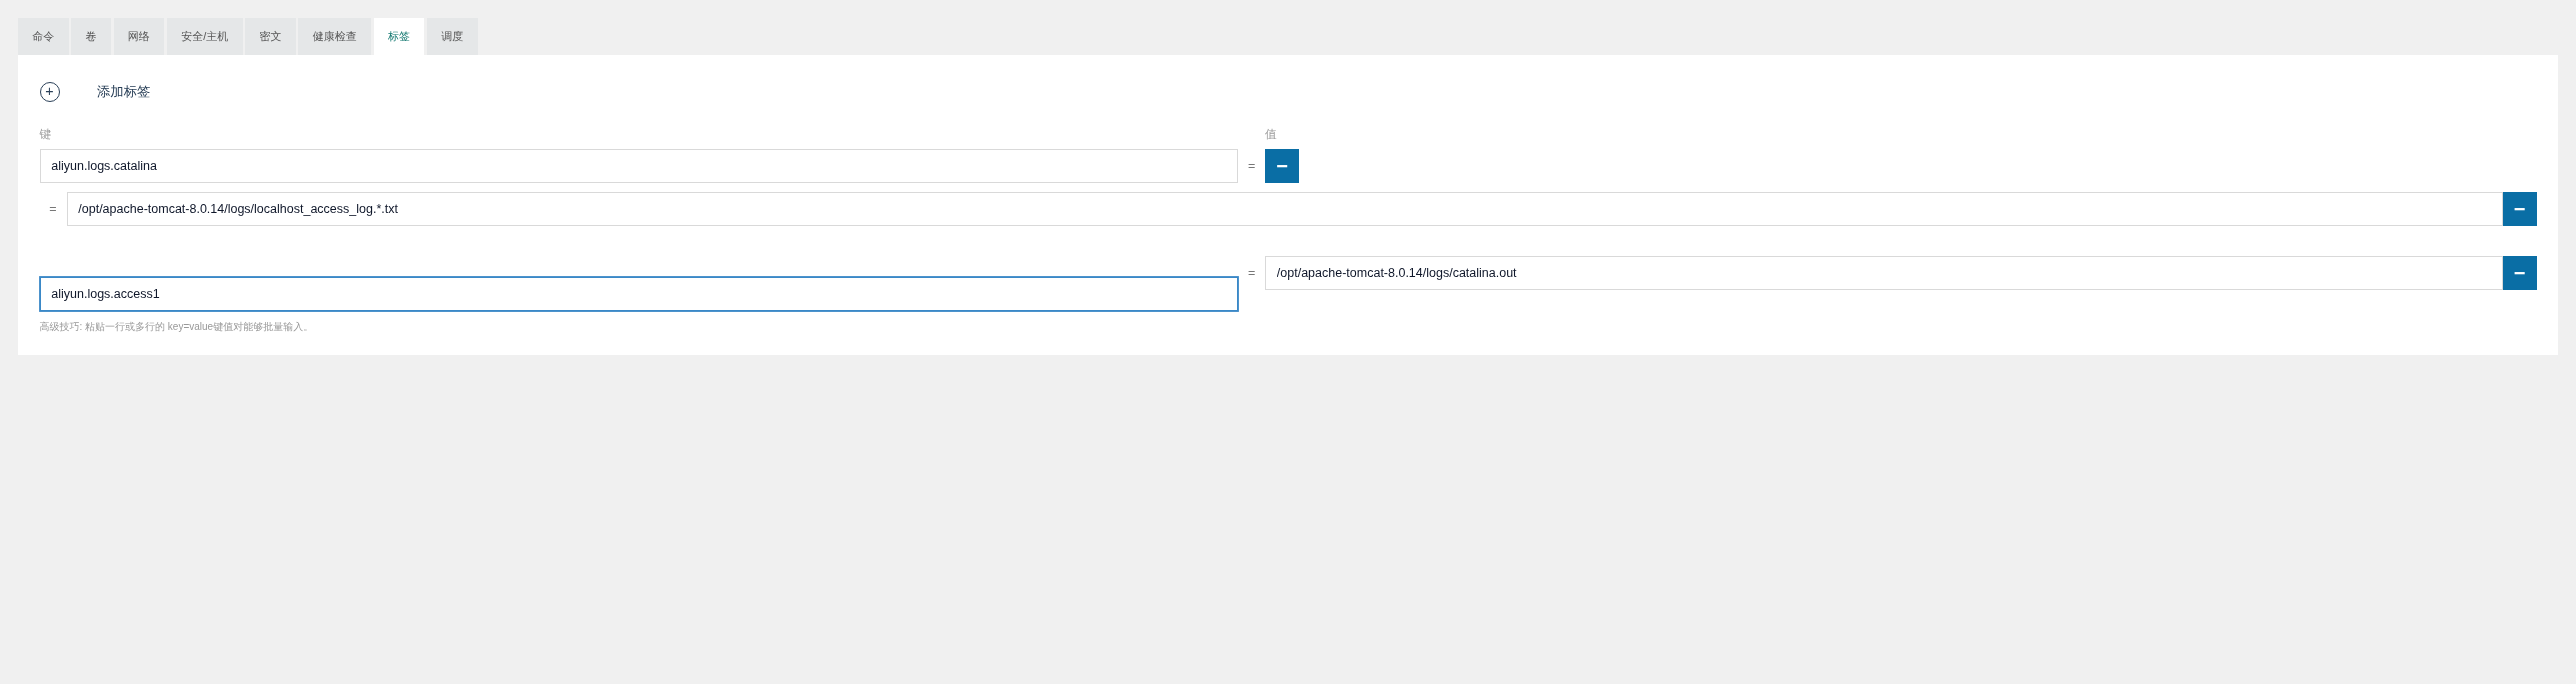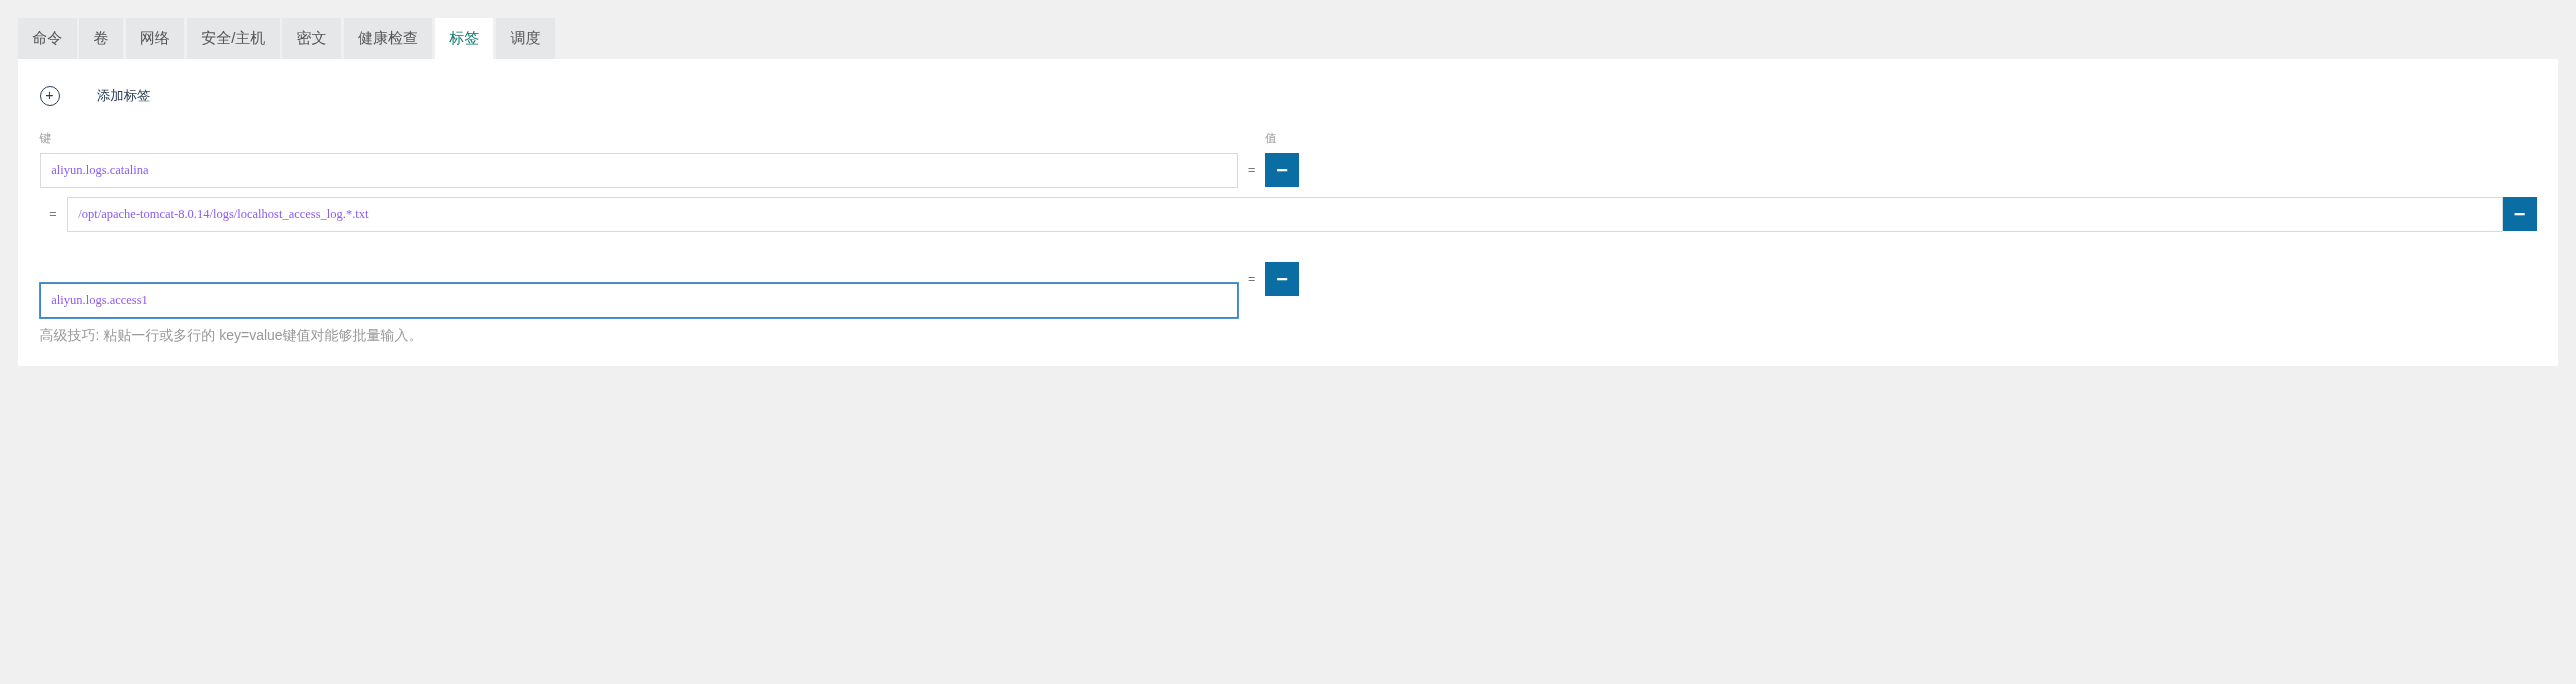--- a/index.html
+++ b/index.html
@@ -19,21 +19,21 @@
     }
     .tabs {
       display: flex;
       gap: 2.7px;
     }
     .tab {
       padding: 10.8px 14.3px;
       background: #e5e7e8;
       color: #555;
       cursor: pointer;
-      font-size: 15px;
+      font-size: 11px;
       border: none;
       outline: none;
       text-align: center;
     }
     .tab.active {
       background: #fff;
       color: #0f766e;
     }
     .panel {
       background: #fff;
@@ -89,23 +89,23 @@
     .row {
       display: flex;
       align-items: center;
       margin-bottom: 9px;
     }
     .text-input {
       width: 100%;
       padding: 9px 10.8px;
       border: 0.9px solid #d9d9d9;
       font-size: 12.5px;
-      color: #8b5cf6;
+      color: #0f172a;
       outline: none;
-      font-family: Liberation Serif, serif;
+      font-family: Liberation Sans, sans-serif;
     }
     .text-input.focused {
       border: 0.9px solid #3a88c7;
       box-shadow: 0 0 0 0.9px #3a88c7;
       margin-top: 42px;
     }
     .eq {
       color: #777;
       font-size: 12.5px;
     }
@@ -118,21 +118,21 @@
       font-size: 20px;
       font-weight: bold;
       cursor: pointer;
       display: flex;
       align-items: center;
       justify-content: center;
       line-height: 1;
     }
     .hint {
       color: #999;
-      font-size: 14px;
+      font-size: 10px;
       margin-top: 1.8px;
     }
     .hint-key {
       flex: 0 0 48%;
     }
   </style>
 </head>
 <body>
 
 <div class="content-wrap">
@@ -176,20 +176,21 @@
       <div class="col-btn">
           <button class="remove-btn">
             <span>−</span>
           </button>
         </div>
     </div>
 
     <div class="row">
       <div class="col-key"><input type="text" class="text-input focused" value="aliyun.logs.access1" style=""></div>
       <div class="col-eq"><span class="eq">=</span></div>
+      <div class="col-val"><input type="text" class="text-input" value="/opt/apache-tomcat-8.0.14/logs/catalina.out" style=""></div>
       <div class="col-btn">
           <button class="remove-btn">
             <span>−</span>
           </button>
         </div>
     </div>
 
     <div class="hint hint-key">高级技巧: 粘贴一行或多行的 key=value键值对能够批量输入。</div>
   </div>
 </div>

